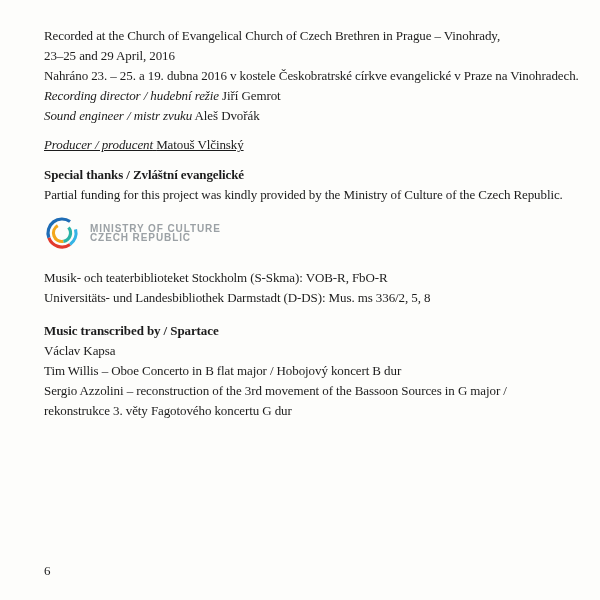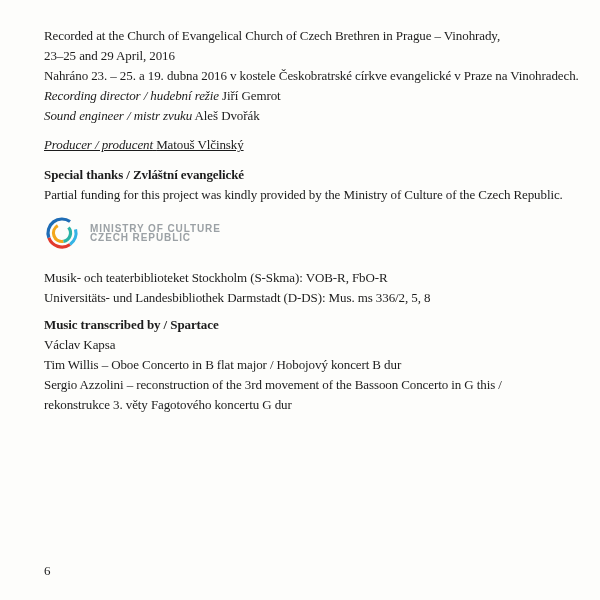--- a/index.html
+++ b/index.html
@@ -48,21 +48,21 @@
     flex-direction: column;
     justify-content: center;
     font-family: "Liberation Sans", sans-serif;
     font-size: 10px;
     line-height: 9.5px;
     letter-spacing: 0.9px;
     color: #9ba1a5;
     font-weight: bold;
   }
   .sources-block { margin-top: 16px; }
-  .music-block { margin-top: 7px; }
+  .music-block { margin-top: 13px; }
   .page-number {
     position: absolute;
     left: 44px;
     top: 562px;
     font-size: 13px;
     line-height: 18px;
   }
 </style>
 </head>
 <body>
@@ -104,19 +104,19 @@
 
   <div class="sources-block">
     <p class="line">Musik- och teaterbiblioteket Stockholm (S-Skma): VOB-R, FbO-R</p>
     <p class="line">Universitäts- und Landesbibliothek Darmstadt (D-DS): Mus. ms 336/2, 5, 8</p>
   </div>
 
   <div class="music-block">
     <p class="line heading">Music transcribed by / Spartace</p>
     <p class="line">Václav Kapsa</p>
     <p class="line">Tim Willis – Oboe Concerto in B flat major / Hobojový koncert B dur</p>
-    <p class="line">Sergio Azzolini – reconstruction of the 3rd movement of the Bassoon Concerto in G this /</p>
+    <p class="line">Sergio Azzolini – reconstruction of the 3rd movement of the Bassoon Sources in G major /</p>
     <p class="line">rekonstrukce 3. věty Fagotového koncertu G dur</p>
   </div>
 
   <div class="page-number">6</div>
 
 </div>
 
 </body></html>

